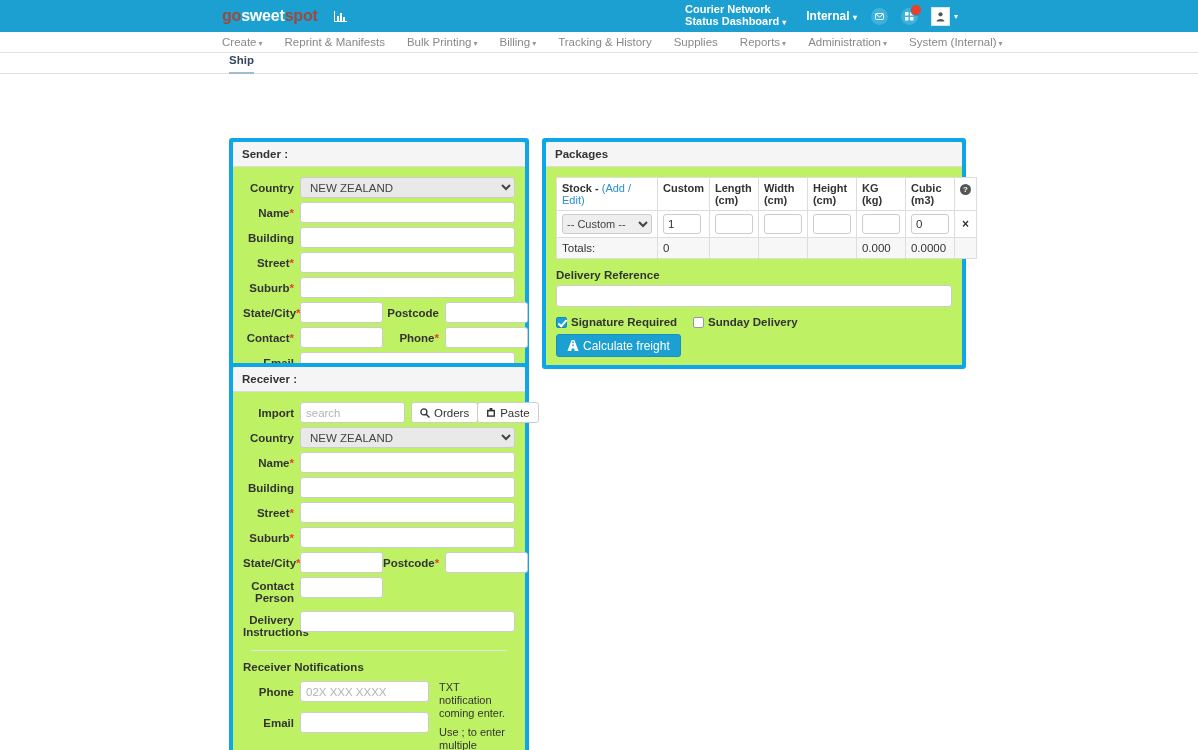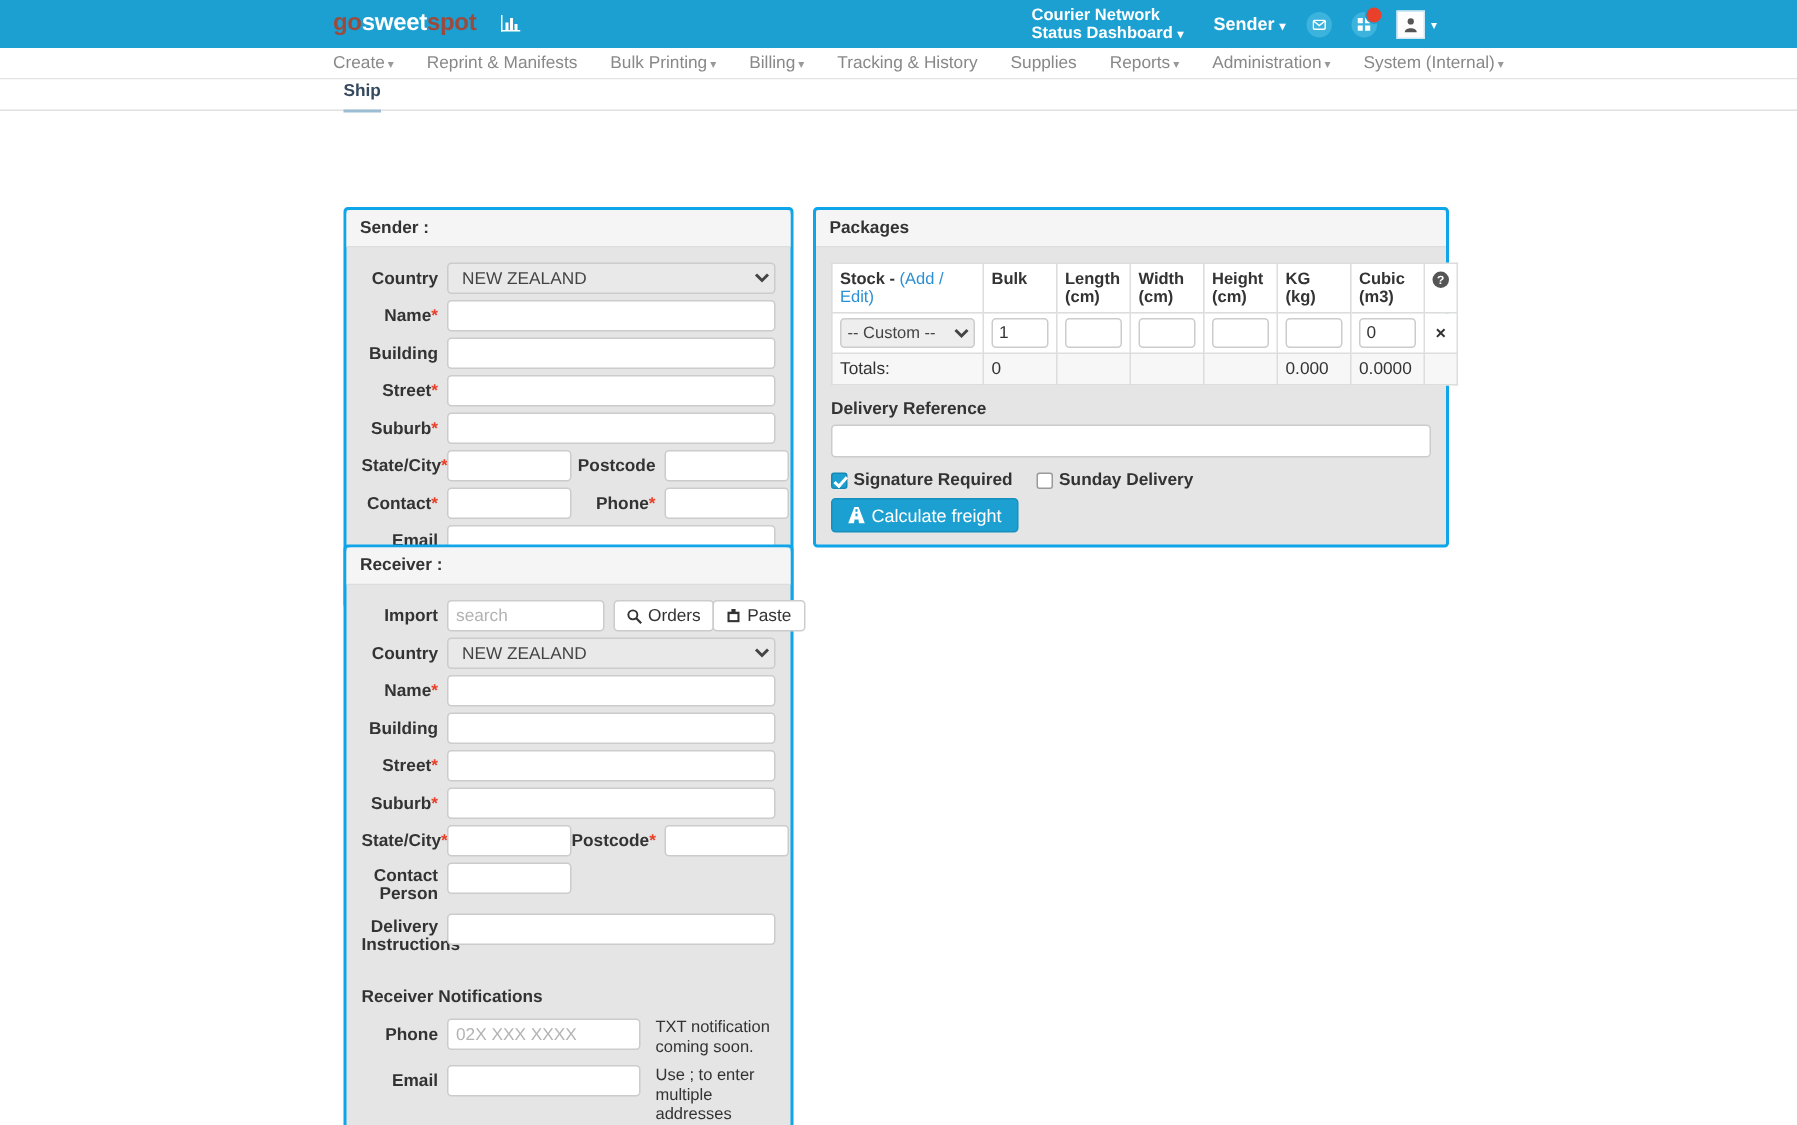--- a/index.html
+++ b/index.html
@@ -130,22 +130,22 @@
     font-size: 11.5px;
     font-weight: bold;
     padding-bottom: 6px;
     border-bottom: 2px solid #9dbdd4;
     cursor: pointer;
   }
 
   
   .panel {
     position: absolute;
-    background: #e5e5e5;
-    border: 2px solid #0ea5e9;
+    background: #bef264;
+    border: 4px solid #0ea5e9;
     border-radius: 3px;
   }
   .panel-head {
     background: #f5f5f5;
     border-bottom: 1px solid #dddddd;
     padding: 6px 9px;
     font-size: 11.5px;
     font-weight: bold;
     color: #333;
     border-radius: 3px 3px 0 0;
@@ -385,21 +385,21 @@
         </svg>
     </span>
   </div>
 
   <div class="topbar-right">
     <div class="cn-status">
       <div>Courier Network</div>
       <div><span>Status Dashboard</span> <span class="caret">▾</span></div>
     </div>
     <div class="support-link">
-      <span>Sender</span> <span class="caret" style="font-size:8px">▾</span>
+      <span>Internal</span> <span class="caret" style="font-size:8px">▾</span>
     </div>
     <span class="icon-circle">
       <svg width="9" height="7" viewBox="0 0 9 7">
           <rect x="0.5" y="0.5" width="8" height="6" rx="1" fill="none" stroke="#fff" stroke-width="1"></rect>
           <path d="M0.7 1 L4.5 4 L8.3 1" fill="none" stroke="#fff" stroke-width="1"></path>
         </svg>
     </span>
     <span class="icon-circle badge">
       <svg width="9" height="9" viewBox="0 0 9 9">
           <rect x="0" y="0" width="3.5" height="3.5" fill="#fff"></rect>
@@ -600,37 +600,37 @@
           <div class="frow">
             <div class="flabel">Phone</div>
             <input class="finput" style="width: 129px;" placeholder="02X XXX XXXX">
           </div>
           <div class="frow" style="margin-top:10px">
             <div class="flabel">Email</div>
             <input class="finput" style="width: 129px;" value="">
           </div>
         </div>
         <div class="notif-note">
-          <div>TXT notification coming soon.</div>
+          <div>TXT notification coming enter.</div>
           <div style="margin-top:6px">Use ; to enter multiple addresses</div>
         </div>
       </div>
 
     </div>
   </div>
 
   <div class="panel" id="panel-packages">
     <div class="panel-head">Packages</div>
     <div class="panel-body">
 
       <table class="pkg-table">
         <thead>
           <tr>
             <th style="width:104px"><span>Stock - </span><span class="link-blue">(Add / Edit)</span></th>
-            <th style="width:47px"><span>Bulk</span></th>
+            <th style="width:47px"><span>Custom</span></th>
             <th style="width:48px">
                 <div>Length</div>
                 <div>(cm)</div>
               </th>
             <th style="width:48px">
                 <div>Width</div>
                 <div>(cm)</div>
               </th>
             <th style="width:48px">
                 <div>Height</div>

